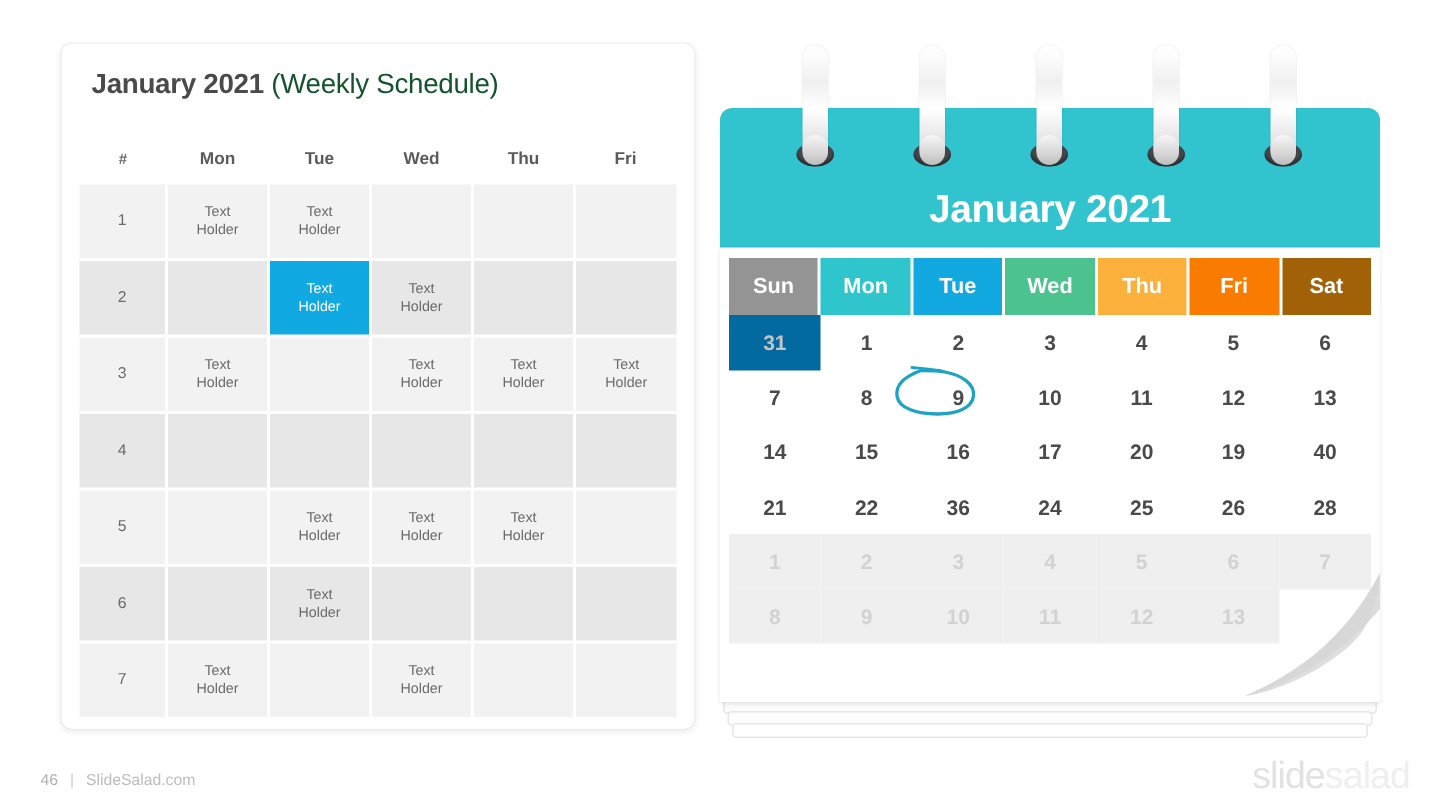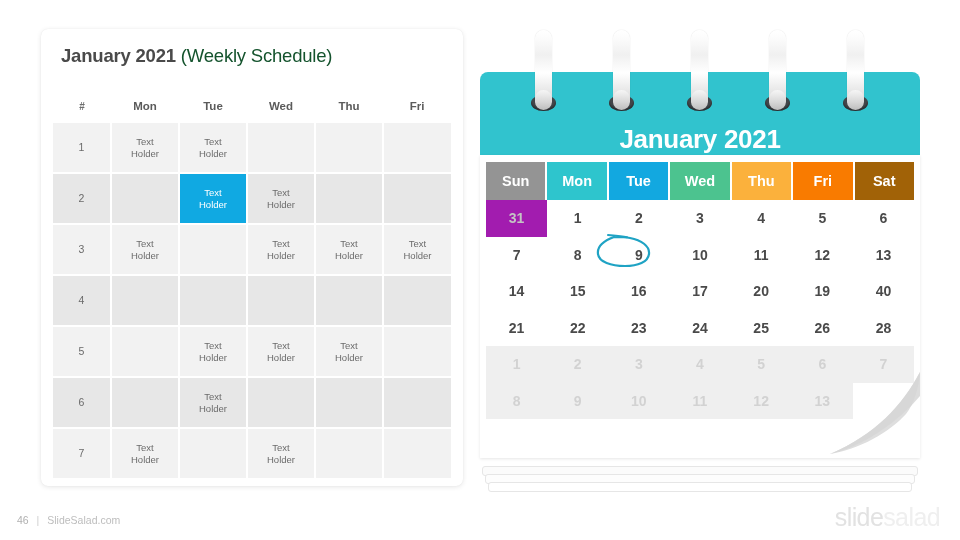--- a/index.html
+++ b/index.html
@@ -154,21 +154,21 @@
     text-align: center;
     color: #ffffff;
     font-size: 26px;
     font-weight: bold;
     letter-spacing: -0.3px;
   }
 
   #cal-body {
     position: absolute;
     left: 1px;
-    top: 131px;
+    top: 141px;
     width: 440px;
     height: 303px;
     background: #ffffff;
     box-shadow: 0 1px 3px rgba(0,0,0,0.10);
     overflow: hidden;
     box-sizing: border-box;
   }
   #dow-row {
     display: flex;
     height: 38px;
@@ -195,21 +195,21 @@
   }
   .date-cell {
     display: flex;
     align-items: center;
     justify-content: center;
     font-size: 14px;
     font-weight: bold;
     color: #4a4a4a;
     position: relative;
   }
-  .date-cell.prev  { color: #c4c4c4; background: #a21caf; }
+  .date-cell.prev  { color: #c4c4c4; background: #0369a1; }
   .date-cell.next  { color: #d2d2d2; background: #efefef; }
   .date-cell.nextsun-white { background: #ffffff; }
   .date-cell.tail  { background: #efefef; }
 
   
   #circle-mark {
     position: absolute;
     left: -14px;
     top: -4px;
     width: 60px;
@@ -228,21 +228,21 @@
 
   
   #footer-left {
     position: absolute;
     left: 17px;
     bottom: 14px;
     font-size: 10.5px;
     color: #bdbdbd;
     white-space: nowrap;
   }
-  #footer-left .pg { color: #b0b0b0; }
+  #footer-left .pg { color: #b0b0b0; margin-left: 10px; }
   #footer-left .sep { margin: 0 5px; color: #cfcfcf; }
   #brand-logo {
     position: absolute;
     right: 20px;
     bottom: 8px;
     font-size: 25px;
     letter-spacing: -0.6px;
     white-space: nowrap;
   }
   #brand-logo .slide { color: #e2e2e2; }
@@ -434,21 +434,21 @@
         <div class="date-cell">
           <span>40</span>
         </div>
         <div class="date-cell">
           <span>21</span>
         </div>
         <div class="date-cell">
           <span>22</span>
         </div>
         <div class="date-cell">
-          <span>23</span>
+          <span>36</span>
         </div>
         <div class="date-cell">
           <span>24</span>
         </div>
         <div class="date-cell">
           <span>25</span>
         </div>
         <div class="date-cell">
           <span>26</span>
         </div>

